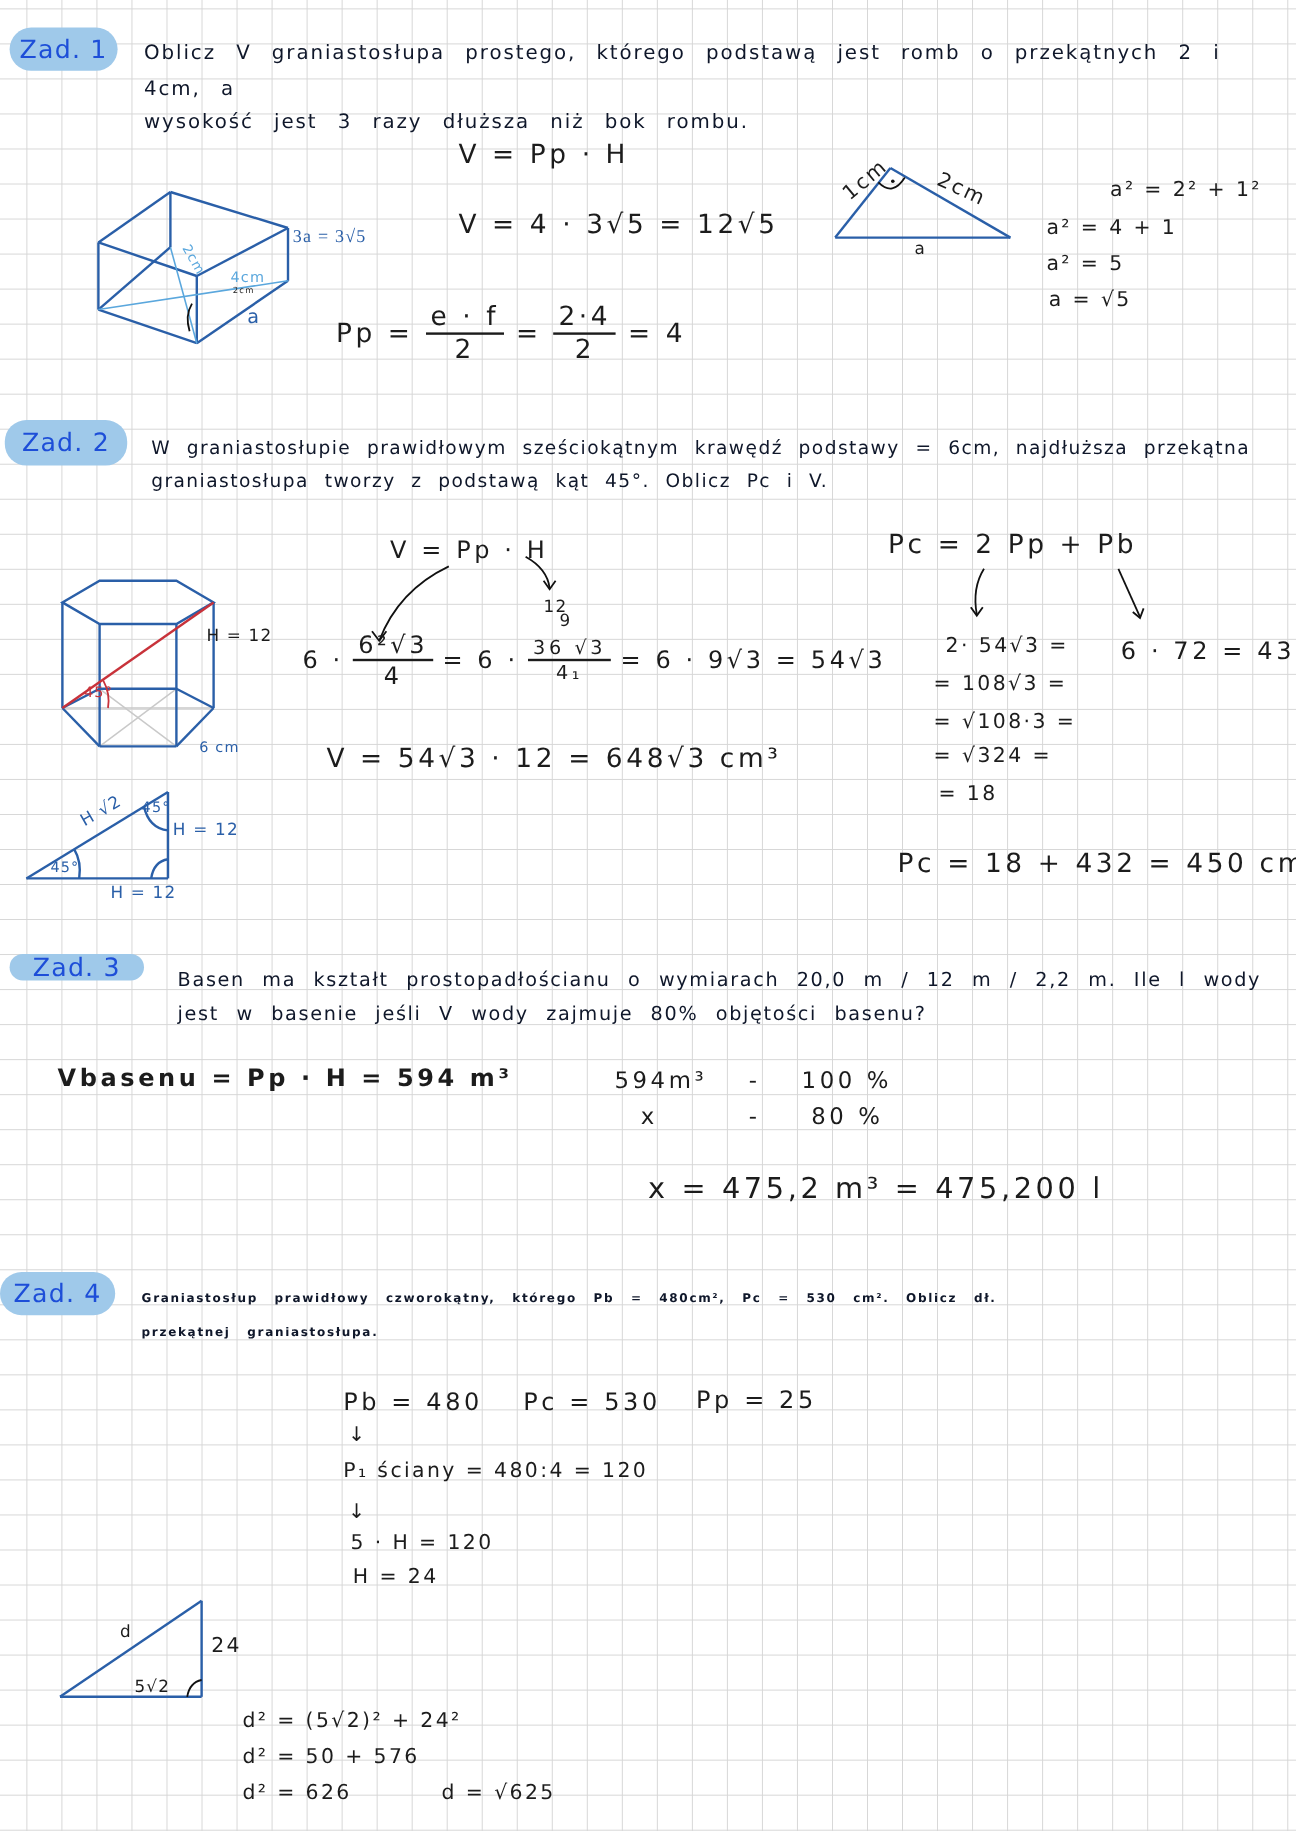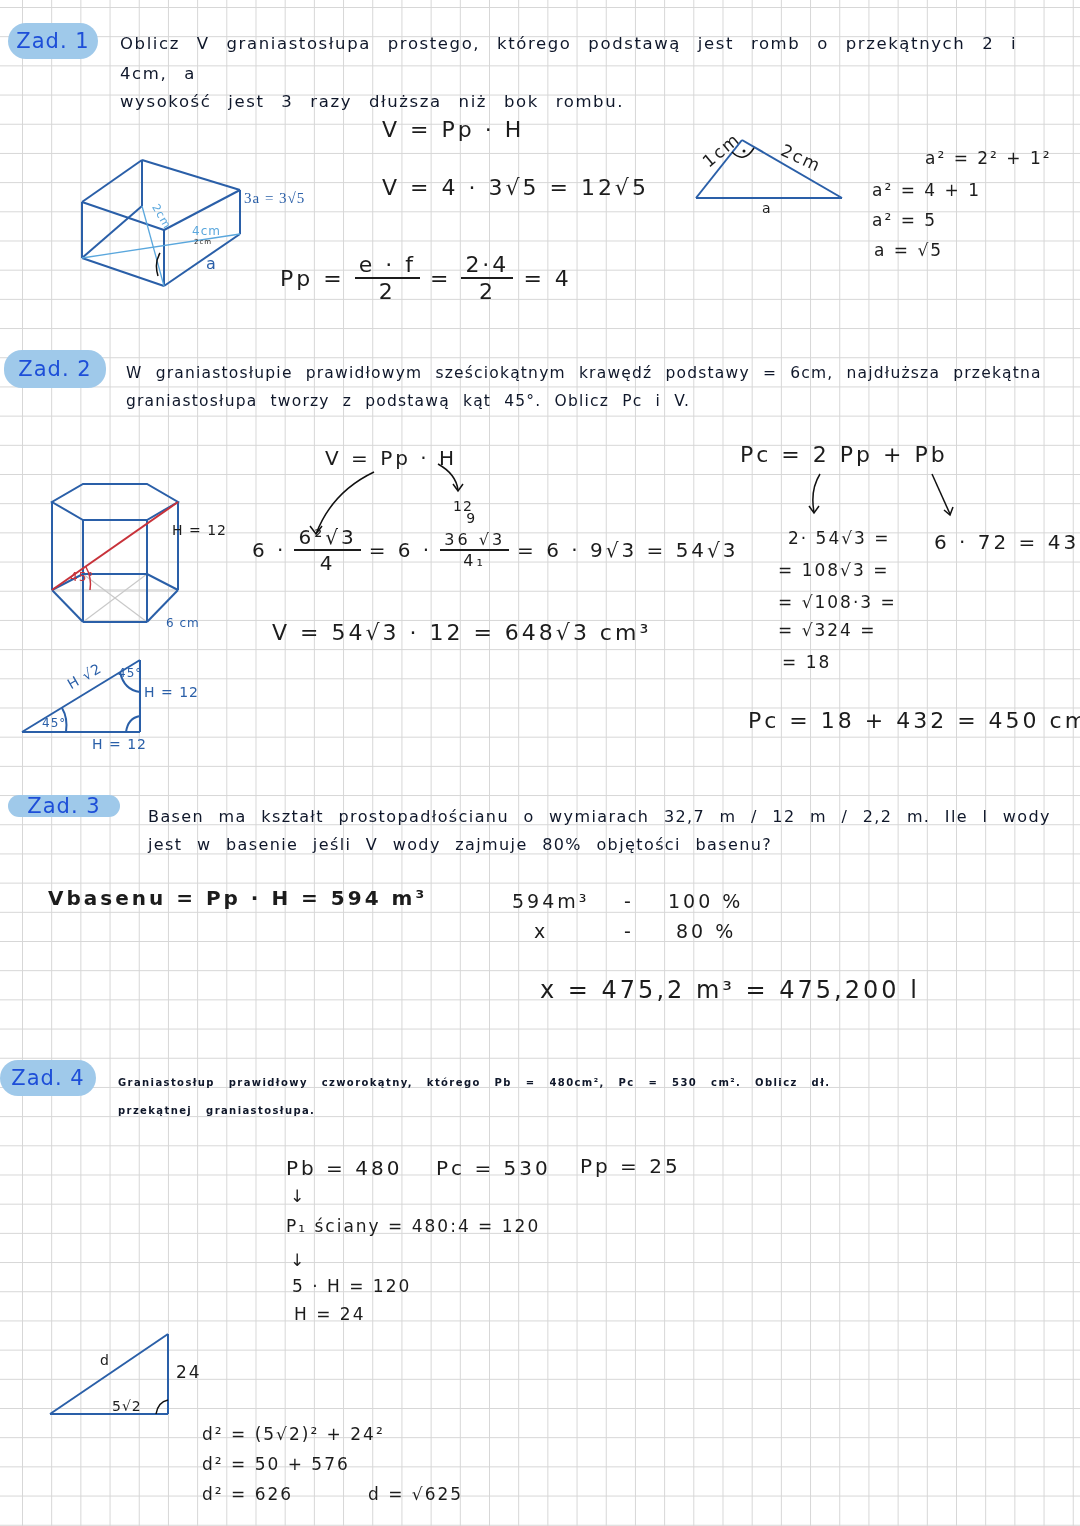--- a/index.html
+++ b/index.html
@@ -188,21 +188,21 @@
 <div class="abs math sm" style="left:788px;top:528px;">2· 54√3 =</div>
 <div class="abs math sm" style="left:778px;top:560px;">= 108√3 =</div>
 <div class="abs math sm" style="left:778px;top:592px;">= √108·3 =</div>
 <div class="abs math sm" style="left:778px;top:620px;">= √324 =</div>
 <div class="abs math sm" style="left:782px;top:652px;">= 18</div>
 <div class="abs math" style="left:934px;top:530px;font-size:20px;">6 · 72 = 432</div>
 <div class="abs math" style="left:748px;top:708px;">Pc = 18 + 432 = 450 cm²</div>
 
 <div class="badge" style="left:8px;top:795px;width:112px;height:22px;">Zad. 3</div>
 <div class="task" style="left:148px;top:802px;font-size:16px;letter-spacing:1.4px;word-spacing:8px;">
-  <div>Basen ma kształt prostopadłościanu o wymiarach 32,7 m / 12 m / 2,2 m. Ile l wody</div>
+  <div>Basen ma kształt prostopadłościanu o wymiarach 20,0 m / 12 m / 2,2 m. Ile l wody</div>
   <div style="margin-top:-2px;">jest w basenie jeśli V wody zajmuje 80% objętości basenu?</div>
 </div>
 <div class="abs math" style="left:48px;top:886px;font-size:20px;font-weight:bold;">Vbasenu =  Pp · H = 594 m³</div>
 <div class="abs math" style="left:512px;top:890px;font-size:19px;">594m³</div>
 <div class="abs math" style="left:624px;top:890px;font-size:19px;">-</div>
 <div class="abs math" style="left:668px;top:890px;font-size:19px;">100 %</div>
 <div class="abs math" style="left:534px;top:920px;font-size:19px;">x</div>
 <div class="abs math" style="left:624px;top:920px;font-size:19px;">-</div>
 <div class="abs math" style="left:676px;top:920px;font-size:19px;">80 %</div>
 <div class="abs math" style="left:540px;top:976px;font-size:24px;">x = 475,2 m³  =  475,200 l</div>

